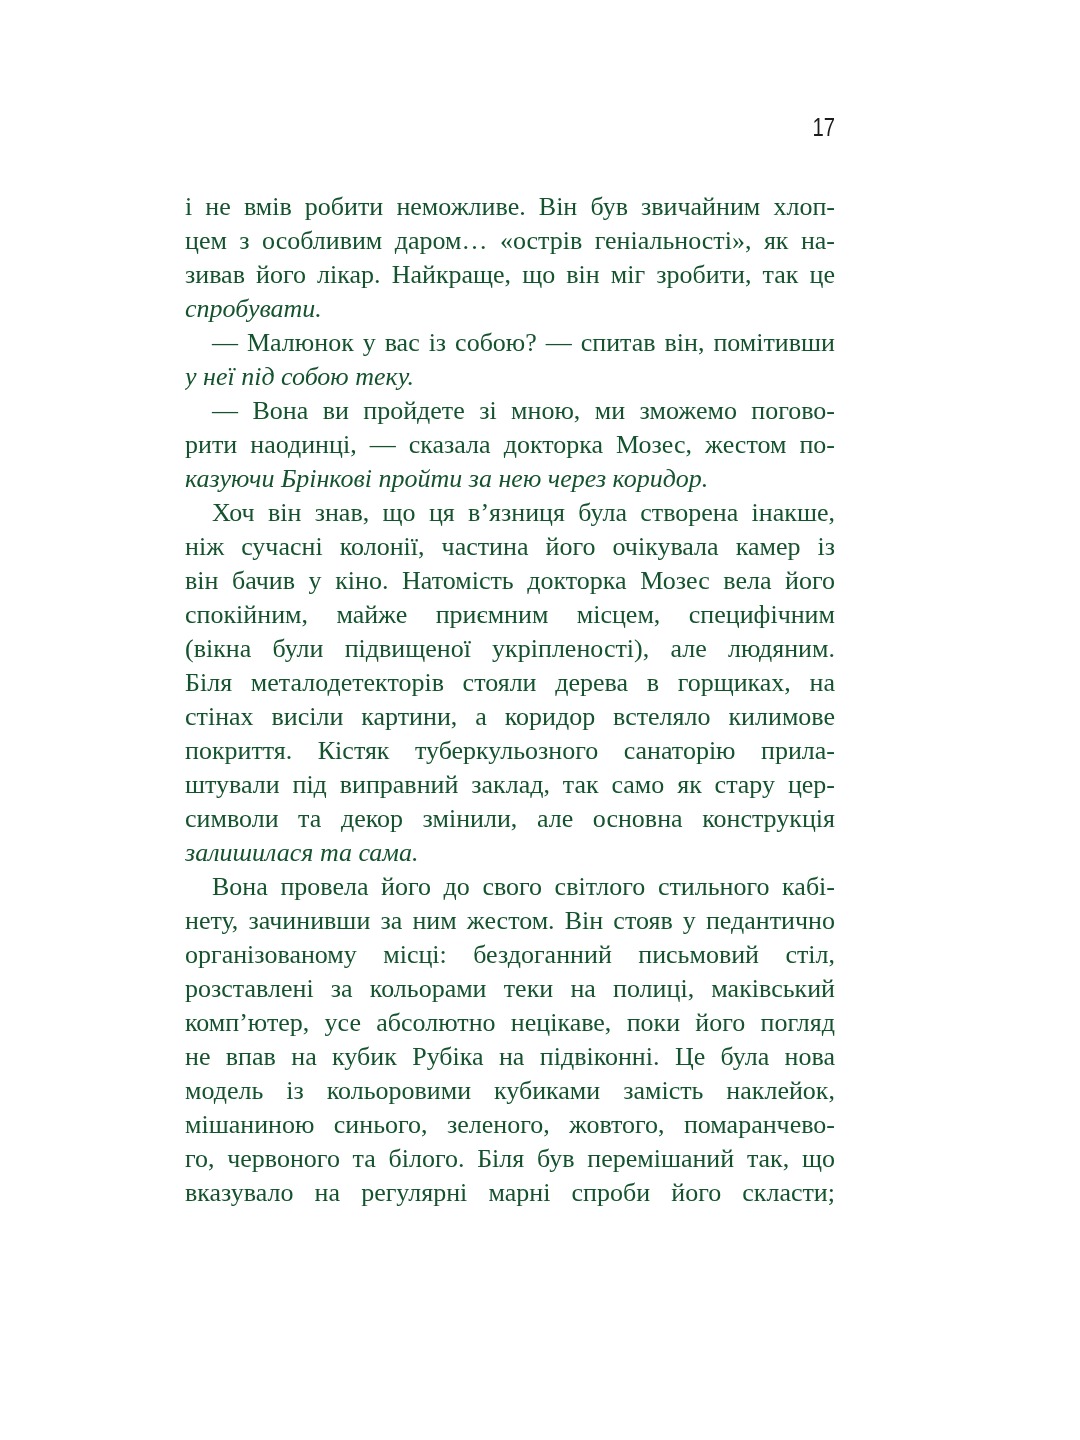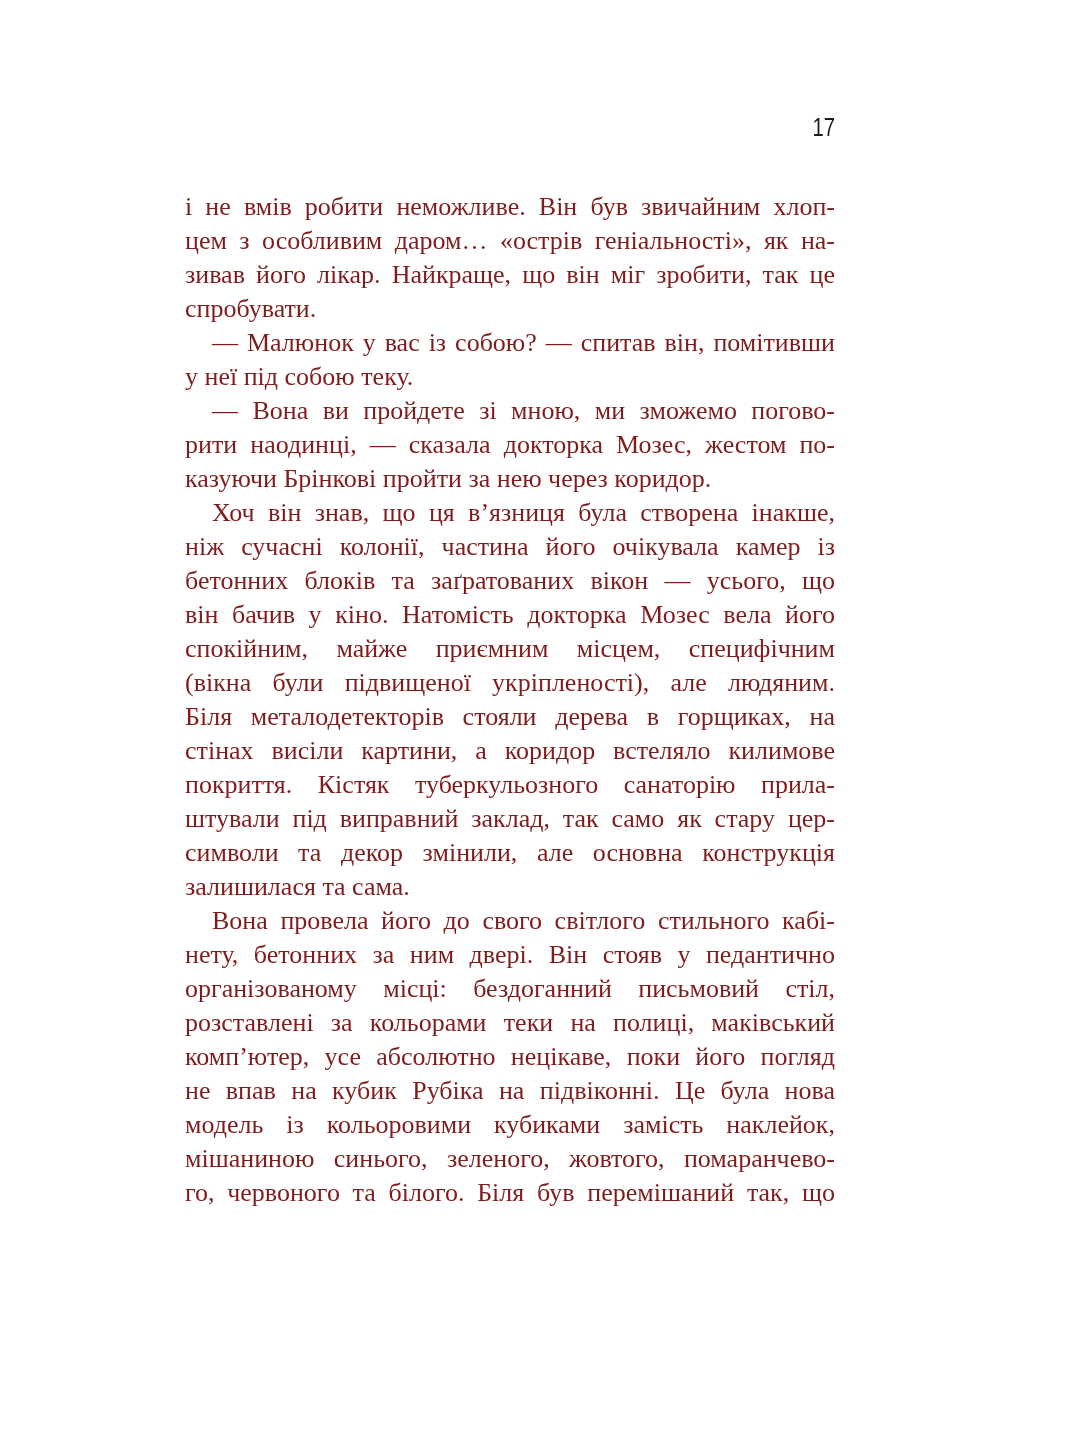--- a/index.html
+++ b/index.html
@@ -31,33 +31,34 @@
     color: #1c1c1e;
     transform: scaleX(0.78);
     transform-origin: 100% 50%;
     letter-spacing: 0px;
   }
   .text-block {
     position: absolute;
     top: 190px;
     left: 185px;
     width: 650px;
-    color: #7f1d1d;
+    color: #14532d;
     font-size: 26px;
   }
   .text-line {
     height: 34px;
     line-height: 34px;
     overflow: hidden;
     text-align: justify;
     text-align-last: justify;
     white-space: normal;
   }
   .text-line.para-end {
     text-align-last: left;
+    font-style: italic;
   }
   .text-line.indent {
     text-indent: 27px;
   }
 </style>
 </head>
 <body>
 
 <div class="page">
   <div class="page-number">17</div>
@@ -66,33 +67,33 @@
       <div class="text-line">цем з особливим даром… «острів геніальності», як на-</div>
       <div class="text-line">зивав його лікар. Найкраще, що він міг зробити, так це</div>
       <div class="text-line para-end">спробувати.</div>
       <div class="text-line indent">— Малюнок у вас із собою? — спитав він, помітивши</div>
       <div class="text-line para-end">у неї під собою теку.</div>
       <div class="text-line indent">— Вона ви пройдете зі мною, ми зможемо погово-</div>
       <div class="text-line">рити наодинці, — сказала докторка Мозес, жестом по-</div>
       <div class="text-line para-end">казуючи Брінкові пройти за нею через коридор.</div>
       <div class="text-line indent">Хоч він знав, що ця в’язниця була створена інакше,</div>
       <div class="text-line">ніж сучасні колонії, частина його очікувала камер із</div>
-      <div class="text-line">бетонних блоків та заґратованих вікон — усього, що</div>
       <div class="text-line">він бачив у кіно. Натомість докторка Мозес вела його</div>
       <div class="text-line">спокійним, майже приємним місцем, специфічним</div>
       <div class="text-line">(вікна були підвищеної укріпленості), але людяним.</div>
       <div class="text-line">Біля металодетекторів стояли дерева в горщиках, на</div>
       <div class="text-line">стінах висіли картини, а коридор встеляло килимове</div>
       <div class="text-line">покриття. Кістяк туберкульозного санаторію прила-</div>
       <div class="text-line">штували під виправний заклад, так само як стару цер-</div>
       <div class="text-line">символи та декор змінили, але основна конструкція</div>
       <div class="text-line para-end">залишилася та сама.</div>
       <div class="text-line indent">Вона провела його до свого світлого стильного кабі-</div>
-      <div class="text-line">нету, бетонних за ним двері. Він стояв у педантично</div>
+      <div class="text-line">нету, зачинивши за ним жестом. Він стояв у педантично</div>
       <div class="text-line">організованому місці: бездоганний письмовий стіл,</div>
       <div class="text-line">розставлені за кольорами теки на полиці, маківський</div>
       <div class="text-line">комп’ютер, усе абсолютно нецікаве, поки його погляд</div>
       <div class="text-line">не впав на кубик Рубіка на підвіконні. Це була нова</div>
       <div class="text-line">модель із кольоровими кубиками замість наклейок,</div>
       <div class="text-line">мішаниною синього, зеленого, жовтого, помаранчево-</div>
       <div class="text-line">го, червоного та білого. Біля був перемішаний так, що</div>
+      <div class="text-line">вказувало на регулярні марні спроби його скласти;</div>
     </div>
 </div>
 
 </body></html>

